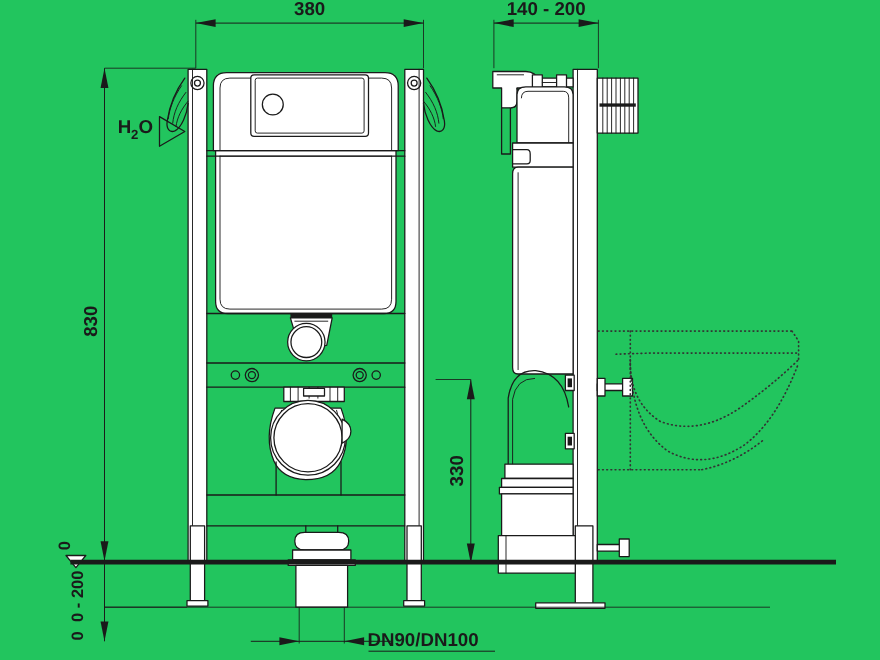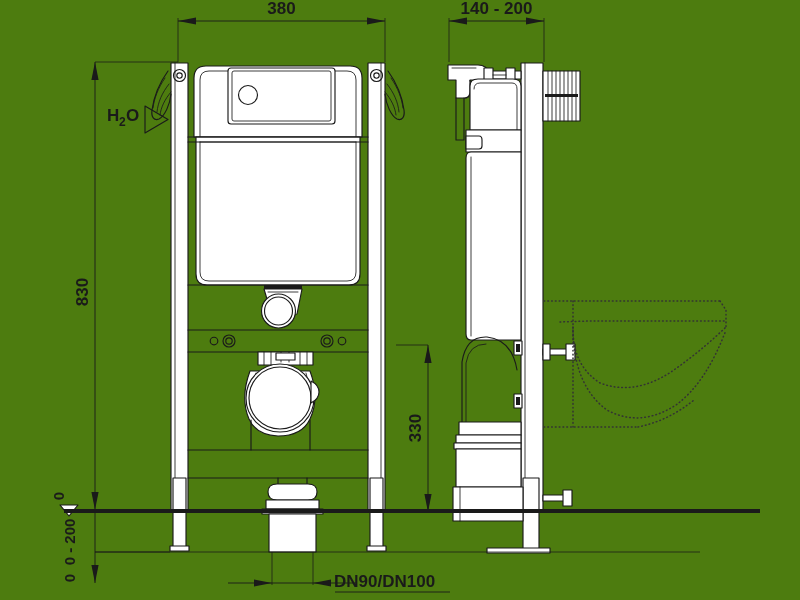--- a/index.html
+++ b/index.html
@@ -11,21 +11,21 @@
   body {
     width: 800px;
     height: 600px;
     overflow: hidden;
     font-family: "Liberation Sans", sans-serif;
   }
   #drawing-root {
     position: relative;
     width: 800px;
     height: 600px;
-    background: #4d7c0f;
+    background: #22c55e;
   }
   svg#tech-drawing {
     display: block;
     width: 800px;
     height: 600px;
   }
   .dim-text {
     font-family: "Liberation Sans", sans-serif;
     font-size: 17px;
     font-weight: bold;

